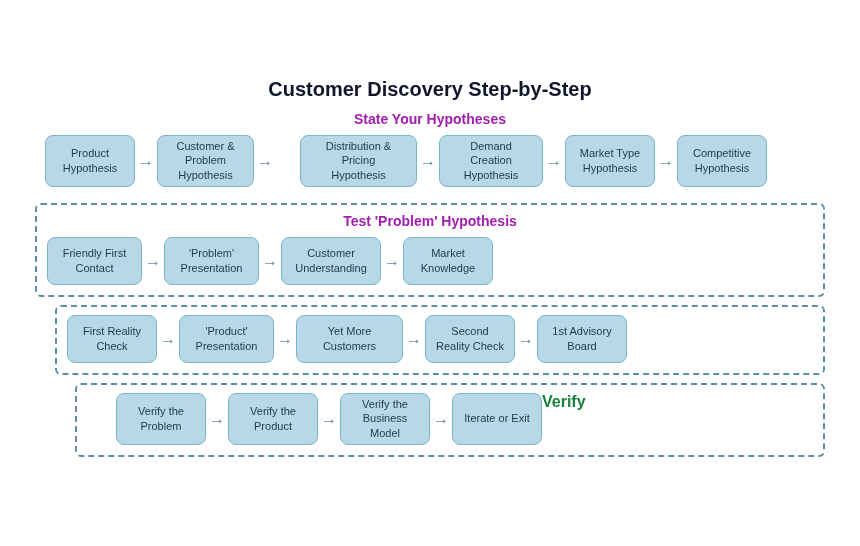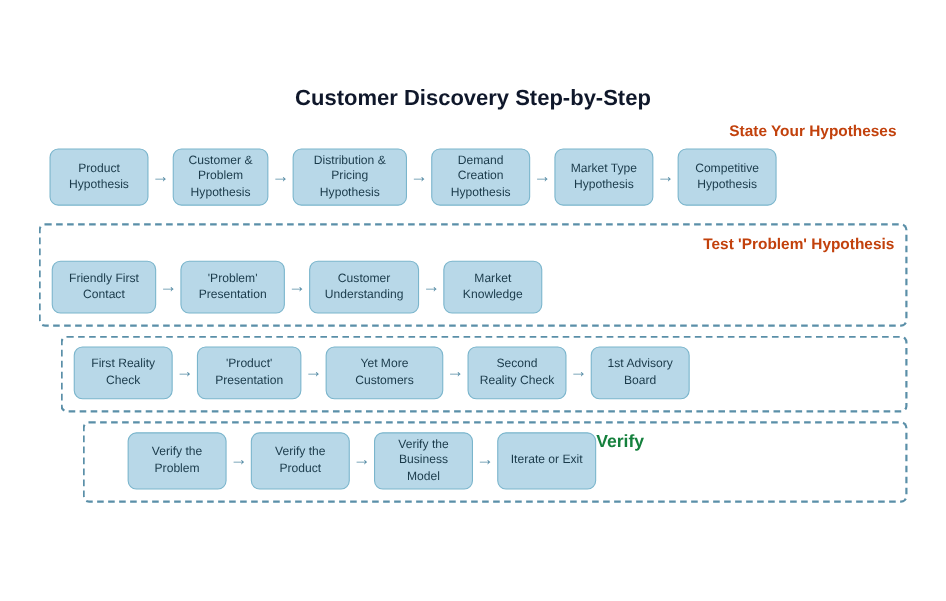--- a/index.html
+++ b/index.html
@@ -19,24 +19,24 @@
       padding: 16px 20px 20px;
     }
     .main-title {
       text-align: center;
       font-size: 20px;
       font-weight: bold;
       color: #0f172a;
       margin-bottom: 4px;
     }
     .section-title {
-      text-align: right;
+      text-align: center;
       font-size: 14px;
       font-weight: bold;
-      color: #c2410c;
+      color: #a21caf;
       margin-bottom: 8px;
     }
     
     .box {
       background: #b8d8e8;
       border: 1.5px solid #7ab5cc;
       border-radius: 8px;
       padding: 6px 8px;
       text-align: center;
       font-size: 11px;
@@ -94,25 +94,25 @@
 
 <div class="diagram">
 
   <div class="main-title">Customer Discovery Step-by-Step</div>
 
   <div class="top-section">
     <div class="section-title">State Your Hypotheses</div>
     <div class="boxes-row">
       <div class="box" style="width:90px;height:52px;">Product<br>Hypothesis</div>
       <div class="arrow">→</div>
-      <div class="box" style="width:87px;height:52px;">Customer &amp;<br>Problem<br>Hypothesis</div>
+      <div class="box" style="width:97px;height:52px;">Customer &amp;<br>Problem<br>Hypothesis</div>
       <div class="arrow">→</div>
-      <div class="box" style="width:104px;height:52px;">Distribution &amp;<br>Pricing<br>Hypothesis</div>
+      <div class="box" style="width:117px;height:52px;margin-left:24px;">Distribution &amp;<br>Pricing<br>Hypothesis</div>
       <div class="arrow">→</div>
-      <div class="box" style="width:90px;height:52px;">Demand<br>Creation<br>Hypothesis</div>
+      <div class="box" style="width:104px;height:52px;">Demand<br>Creation<br>Hypothesis</div>
       <div class="arrow">→</div>
       <div class="box" style="width:90px;height:52px;">Market Type<br>Hypothesis</div>
       <div class="arrow">→</div>
       <div class="box" style="width:90px;height:52px;">Competitive<br>Hypothesis</div>
     </div>
   </div>
 
   <div class="dashed-section">
     <div class="section-title">Test 'Problem' Hypothesis</div>
     <div class="boxes-row">

